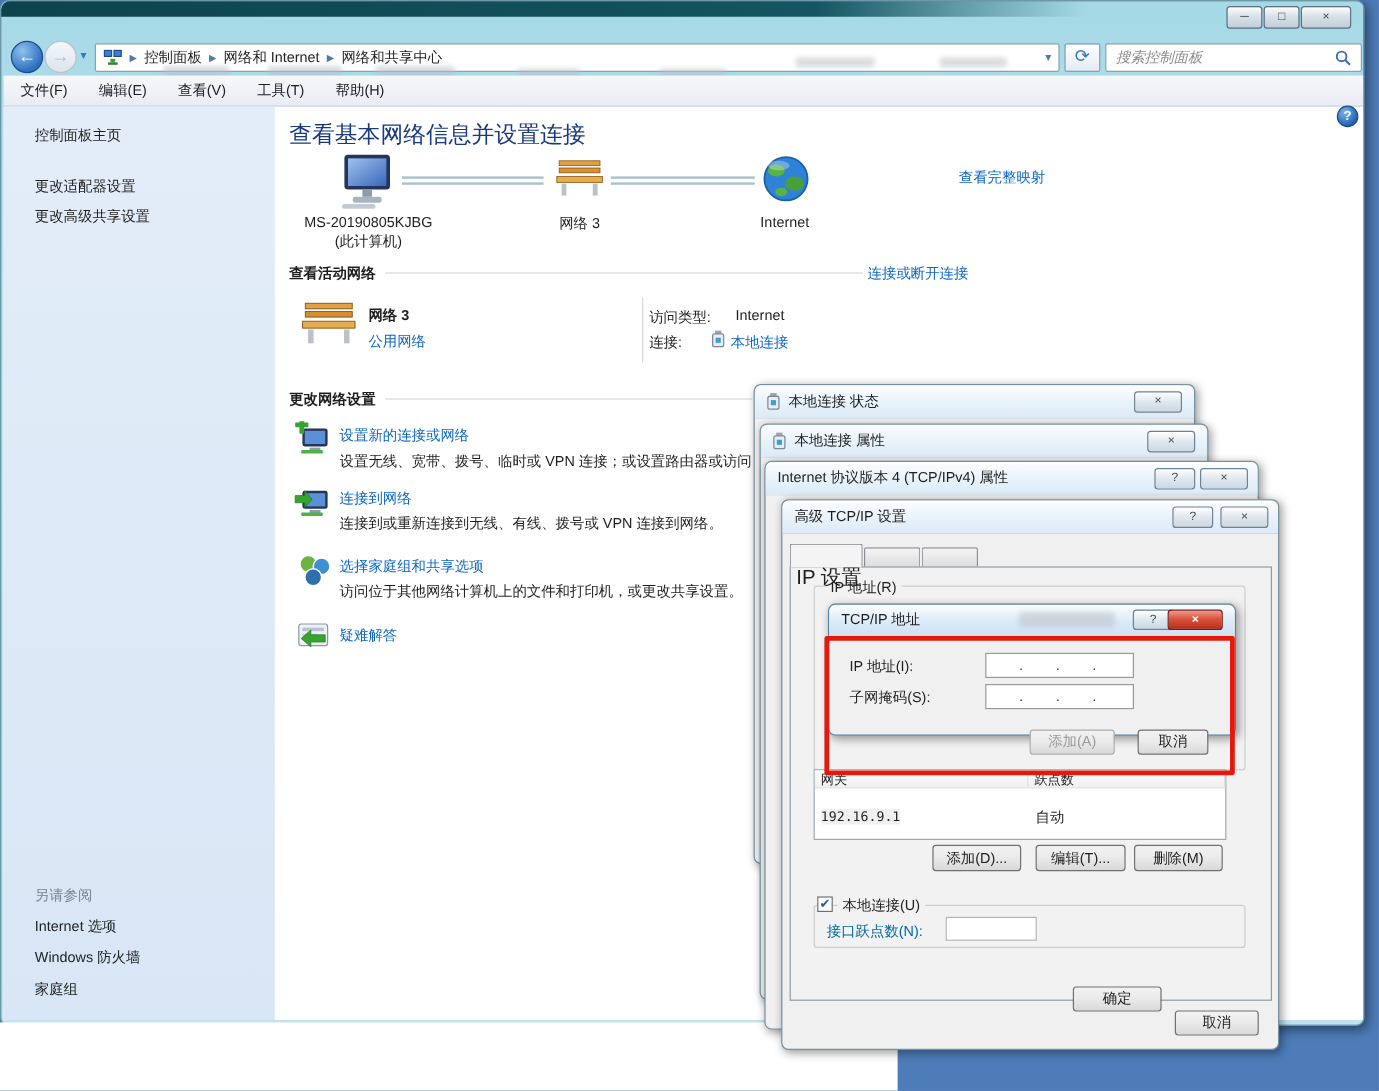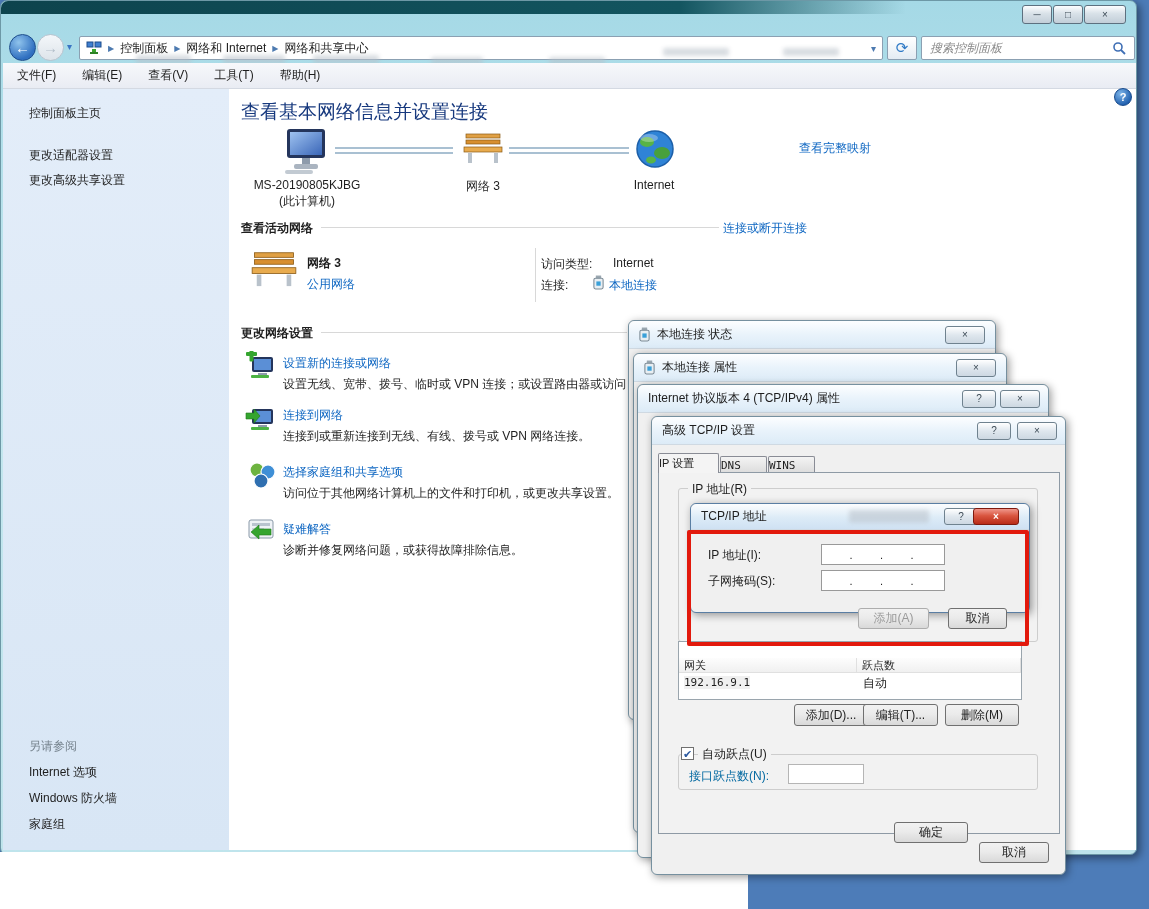--- a/index.html
+++ b/index.html
@@ -67,35 +67,35 @@
     background:linear-gradient(180deg,#ffffff,#dfe7ee 50%,#cdd8e2);color:#3c4a55;font-size:10px;
     text-align:center;line-height:16px;}
   .tbtn.q{width:34px;}
   .tbtn.red{background:linear-gradient(180deg,#f0978b,#d9553f 45%,#b92c18);border-color:#7e1a0e;color:#fff;font-weight:bold;}
 
   .abtn{border:1px solid #707070;border-radius:3px;background:linear-gradient(180deg,#f2f2f2,#ebebeb 45%,#d9d9d9);
     text-align:center;font-size:12px;color:#1e1e1e;display:flex;align-items:center;justify-content:center;}
   .abtn.disabled{color:#9a9a9a;border-color:#adadad;}
 
   .tab{position:absolute;border:1px solid #898c95;border-bottom:none;border-radius:2px 2px 0 0;
-    background:linear-gradient(180deg,#f4f4f4,#dcdcdc);font-size:11px;text-align:left;padding-top:2px;}
+    background:linear-gradient(180deg,#f4f4f4,#dcdcdc);font-size:17px;text-align:right;padding-top:16px;}
   .tab.active{background:#f4f4f4;z-index:3;}
   .mono{font-family:"DejaVu Sans Mono","Liberation Mono",monospace;}
 
   .panel{position:absolute;border:1px solid #8e9aa5;background:#f2f2f2;}
   .grp{position:absolute;border:1px solid #cdcdcd;border-radius:3px;}
   .grp-label{position:absolute;background:#f2f2f2;padding:0 4px;font-size:12px;}
 
   .field{background:#fff;border:1px solid #999;position:absolute;}
   .ipfield{display:flex;align-items:center;}
   .ipfield span{flex:1;text-align:right;color:#222;font-size:11px;}
   .ipfield span:last-child{visibility:hidden;}
 
   .lv{position:absolute;background:#fff;border:1px solid #9aa5ad;}
-  .lv-hdr{height:15px;display:flex;background:linear-gradient(#fdfdfd,#f0f0f0);border-bottom:1px solid #e0e0e0;font-size:11px;margin-top:16px;}
+  .lv-hdr{height:15px;display:flex;background:linear-gradient(#fdfdfd,#f0f0f0);border-bottom:1px solid #e0e0e0;font-size:11px;}
   .lv-hdr div{padding:0 5px;border-right:1px solid #e0e0e0;}
 
   .chk{position:absolute;width:13px;height:13px;background:#fff;border:1px solid #707070;
     color:#2c5aa0;font-size:11px;line-height:12px;text-align:center;}
   .gray{color:#0369a1;}
 
   .redrect{border:4px solid #e2190c;border-radius:2px;z-index:40;}
 </style>
 </head>
 <body>
@@ -243,38 +243,37 @@
     <div class="abs" style="left:282px;top:375px;width:346px;height:16px;overflow:hidden;white-space:nowrap">设置无线、宽带、拨号、临时或 VPN 连接；或设置路由器或访问</div>
 
     <svg class="abs" style="left:244px;top:402px" width="30" height="30" viewBox="0 0 30 30">
       <rect x="7" y="6" width="21" height="15" rx="2" fill="#24355c"></rect>
       <rect x="9" y="8" width="17" height="11" fill="#5b8fd6"></rect>
       <rect x="13" y="22" width="9" height="3" fill="#8e9bab"></rect>
       <polygon points="1,10 9,10 9,6 15,13 9,20 9,16 1,16" fill="#35a52f" stroke="#1f7a18" stroke-width="0.6"></polygon>
       <rect x="6" y="24" width="18" height="3" fill="#4db344" rx="1"></rect>
     </svg>
     <div class="abs link" style="left:282px;top:406px">连接到网络</div>
-    <div class="abs" style="left:282px;top:427px;width:346px">连接到或重新连接到无线、有线、拨号或 VPN 网络连接。</div>
+    <div class="abs" style="left:282px;top:427px;width:346px">连接到或重新连接到无线、有线、拨号或 VPN 连接到网络。</div>
 
     <svg class="abs" style="left:246px;top:459px" width="30" height="30" viewBox="0 0 30 30">
       <circle cx="10" cy="10" r="7" fill="#6db33f" stroke="#fff" stroke-width="1.2"></circle>
       <circle cx="21" cy="12" r="7" fill="#3f8fd6" stroke="#fff" stroke-width="1.2"></circle>
       <circle cx="14" cy="21" r="7" fill="#2f6fb0" stroke="#fff" stroke-width="1.2"></circle>
     </svg>
     <div class="abs link" style="left:282px;top:463px">选择家庭组和共享选项</div>
     <div class="abs" style="left:282px;top:484px;width:346px">访问位于其他网络计算机上的文件和打印机，或更改共享设置。</div>
 
     <svg class="abs" style="left:246px;top:516px" width="28" height="28" viewBox="0 0 28 28">
       <rect x="2" y="3" width="24" height="18" rx="2" fill="#eef2f6" stroke="#8a99a8"></rect>
       <rect x="5" y="6" width="18" height="3" fill="#b9c4cf"></rect>
       <rect x="5" y="11" width="12" height="2" fill="#c9d2db"></rect>
       <polygon points="24,12 12,12 12,8 4,15 12,22 12,18 24,18" fill="#35a52f" stroke="#1f7a18" stroke-width="0.6"></polygon>
     </svg>
     <div class="abs link" style="left:282px;top:520px">疑难解答</div>
-    <div class="abs" style="left:282px;top:541px;width:346px">诊断并修复网络问题，或获得故障排除信息。</div>
   </div>
 
   <div class="abs white-patch"></div>
 
   <div class="abs dlg" style="left:628px;top:320px;width:368px;height:400px;z-index:10">
     <div class="dlg-title">
       <svg width="11" height="15" viewBox="0 0 10 14">
         <rect x="2.5" y="0.5" width="5" height="3" fill="#9aa7b0"></rect>
         <rect x="0.7" y="3" width="8.6" height="10" rx="1.5" fill="#e8eef2" stroke="#7c8b96"></rect>
         <rect x="3" y="6" width="4" height="4" fill="#3aa0d8"></rect>
@@ -317,33 +316,33 @@
     <div class="panel" style="left:6px;top:55px;width:402px;height:362px"></div>
 
     <div class="grp" style="left:26px;top:71px;width:360px;height:154px"></div>
     <div class="grp-label" style="left:36px;top:64px">IP 地址(R)</div>
 
     <div class="lv" style="left:26px;top:224px;width:344px;height:59px">
       <div class="lv-hdr">
         <div style="width:178px">网关</div>
         <div style="flex:1">跃点数</div>
       </div>
-      <div style="display:flex;padding-top:2px">
+      <div style="display:flex;padding-top:16px">
         <div style="width:178px;padding-left:5px"><span class="mono" style="background:#f0f0f0;font-size:11px">192.16.9.1</span></div>
         <div style="flex:1;padding-left:6px">自动</div>
       </div>
     </div>
 
-    <div class="abtn" style="position:absolute;left:142px;top:287px;width:74px;height:22px">添加(D)...</div>
+    <div class="abtn" style="position:absolute;left:125px;top:287px;width:74px;height:22px">添加(D)...</div>
     <div class="abtn" style="position:absolute;left:211px;top:287px;width:75px;height:22px">编辑(T)...</div>
     <div class="abtn" style="position:absolute;left:293px;top:287px;width:74px;height:22px">删除(M)</div>
 
     <div class="grp" style="left:26px;top:337px;width:360px;height:36px"></div>
     <div class="chk" style="left:29px;top:330px">✔</div>
-    <div class="grp-label" style="left:46px;top:329px">自动跃点(U)</div>
+    <div class="grp-label" style="left:46px;top:329px">本地连接(U)</div>
     <div class="abs gray" style="left:37px;top:351px">接口跃点数(N):</div>
     <div class="field" style="left:136px;top:347px;width:76px;height:20px;border-color:#b5b5b5"></div>
 
     <div class="abtn" style="position:absolute;left:242px;top:405px;width:74px;height:21px">确定</div>
     <div class="abtn" style="position:absolute;left:327px;top:425px;width:70px;height:21px">取消</div>
   </div>
 
   <div class="abs dlg" style="left:690px;top:503px;width:340px;height:110px;z-index:20;border-color:#5a7ea3">
     <div class="dlg-title" style="height:26px;background:linear-gradient(180deg,#fcfdfe,#dcebf7 55%,#cfe1f3)">
       <span>TCP/IP 地址</span>

